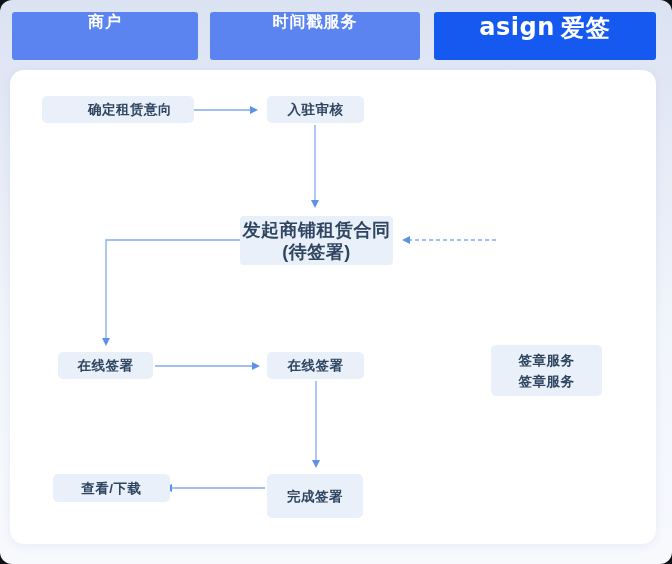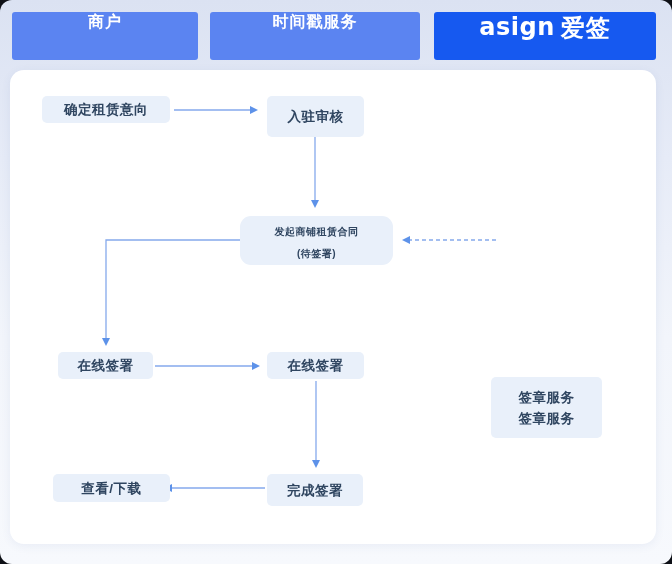--- a/index.html
+++ b/index.html
@@ -43,30 +43,30 @@
   }
   
   .node{
     position:absolute;
     display:flex;flex-direction:column;align-items:center;justify-content:center;
     background:#e9f0fa;border-radius:5px;
     color:#2f4560;font-size:13.5px;font-weight:600;
     line-height:21px;white-space:nowrap;
     letter-spacing:0.5px;
   }
-  .node-big{border-radius:11px;font-size:10px;line-height:22px;justify-content:flex-end;}
-  .n-intent{left:42px;top:96px;width:128px;height:27px;}
-  .n-review{left:267px;top:96px;width:97px;height:41px;align-items:center;}
+  .node-big{border-radius:4px;font-size:18px;line-height:22px;}
+  .n-intent{left:42px;top:96px;width:128px;height:27px;padding-left:24px;}
+  .n-review{left:267px;top:96px;width:97px;height:27px;align-items:center;}
   .n-contract{left:240px;top:216px;width:153px;height:49px;}
   .n-template{left:498px;top:227px;width:95px;height:26px;}
   .n-sign-merchant{left:58px;top:352px;width:95px;height:27px;}
   .n-sign-property{left:267px;top:352px;width:97px;height:27px;}
-  .n-services{left:491px;top:345px;width:111px;height:61px;margin-top:32px;}
+  .n-services{left:491px;top:345px;width:111px;height:51px;}
   .n-view{left:53px;top:474px;width:117px;height:28px;}
-  .n-complete{left:267px;top:474px;width:96px;height:32px;}
+  .n-complete{left:267px;top:474px;width:96px;height:44px;}
   
   .connectors{
     position:absolute;left:0;top:0;width:672px;height:564px;
     pointer-events:none;
   }
   .conn{stroke:#85a9ec;stroke-width:1.3;fill:none;}
   .conn-dashed{stroke-dasharray:4 3;}
 </style>
 </head>
 <body>

